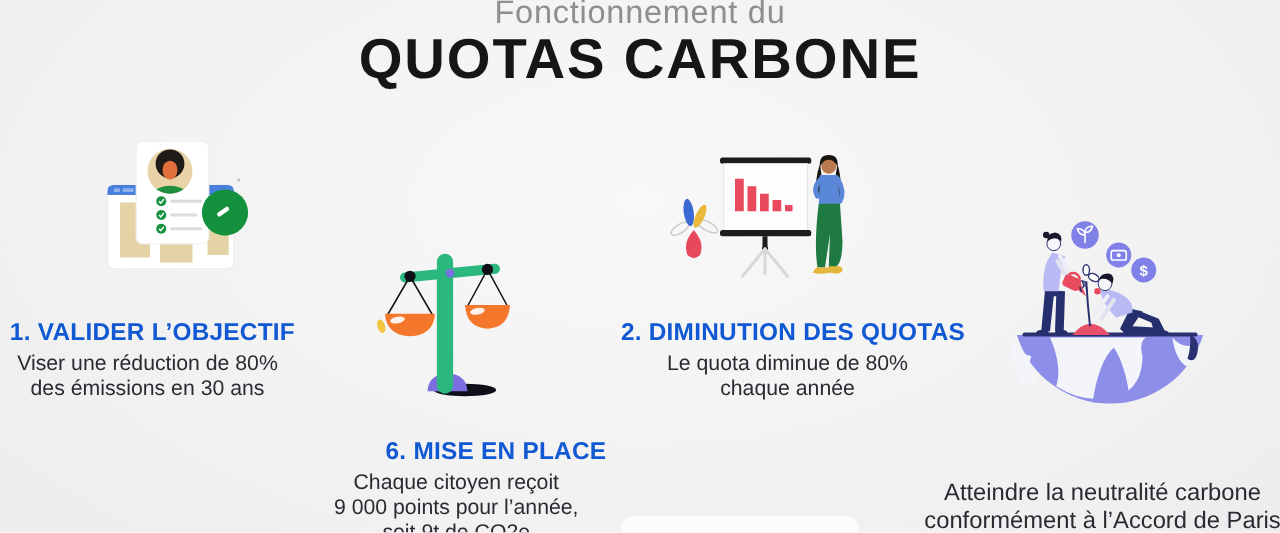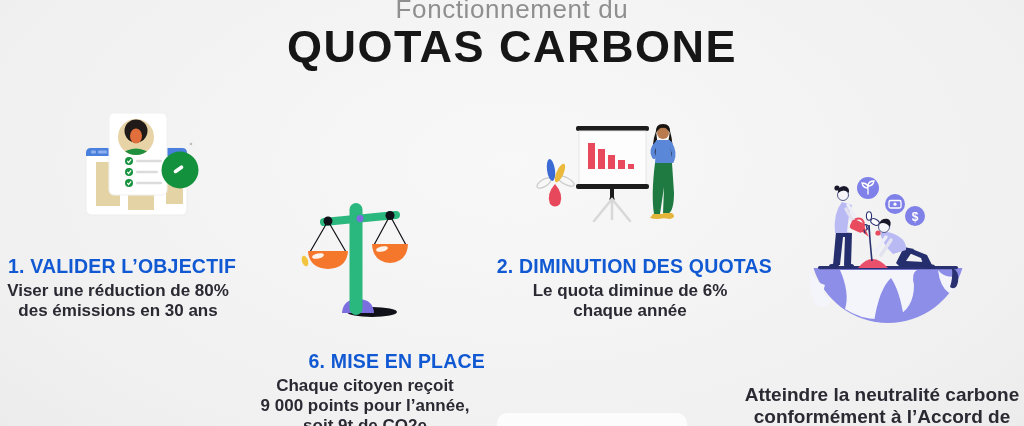--- a/index.html
+++ b/index.html
@@ -18,21 +18,21 @@
   }
   .step{position:absolute;}
   .illo{position:absolute;}
   .illo svg{display:block;}
   .step-heading{
     position:absolute;left:0;width:100%;text-align:right;margin:0;
     font-size:19.5px;font-weight:800;color:#1159d3;letter-spacing:0.2px;
   }
   .step-body{
     position:absolute;left:0;width:100%;text-align:center;margin:0;
-    font-size:17px;font-weight:700;color:#2b2a33;line-height:1.18;
+    font-size:17px;font-weight:400;color:#2b2a33;line-height:1.18;
     white-space:pre-line;
   }
   .step4 .step-body{font-size:19px;}
   .bottom-pill{
     position:absolute;left:497px;top:413px;width:190px;height:22px;
     border-radius:10px;background:rgba(255,255,255,0.8);
   }
 </style>
 </head>
 <body>
@@ -156,21 +156,21 @@
           <path d="M137,28 Q130,35 134,42" stroke="#5b87d8" stroke-width="4" fill="none" stroke-linecap="round"></path>
           <path d="M136,25 L150,25 L152,49 L135,49 Z" fill="#5b87d8"></path>
           <path d="M150,28 Q156,38 152,46" stroke="#5b87d8" stroke-width="4" fill="none" stroke-linecap="round"></path>
           <path d="M135,48 L152,48 L154,78 Q154,96 148,99 L143,99 L144,72 L140,99 L134,99 Q131,80 135,48 Z" fill="#1e7a40"></path>
           <path d="M133,99 L143,99 L144,103 Q137,105 130,103 Z" fill="#e3b53b"></path>
           <path d="M143,98 L152,98 Q157,102 150,104 L142,103 Z" fill="#e3b53b"></path>
         </g>
       </svg>
     </div>
     <h2 class="step-heading" style="top:143px">2. DIMINUTION DES QUOTAS</h2>
-    <p class="step-body" style="top:169px">Le quota diminue de 6%
+    <p class="step-body" style="top:169px">Le quota diminue de 80%
 chaque année</p>
   </section>
 
   <section class="step step4" style="left:739px;top:172px;width:286px;height:254px">
     <div class="illo" style="left:61px;top:3px;width:170px;height:165px">
       <svg width="170" height="165" viewBox="0 0 170 165">
 
         <g>
           <path d="M13.5,93 A78,78 0 0 0 162.5,93 Z" fill="#8d8ee8"></path>
           <path d="M10,95 Q15,108 25,110 Q21,120 31,125 Q25,137 15,129 Q8,112 10,95 Z" fill="#f4f4fb"></path>

